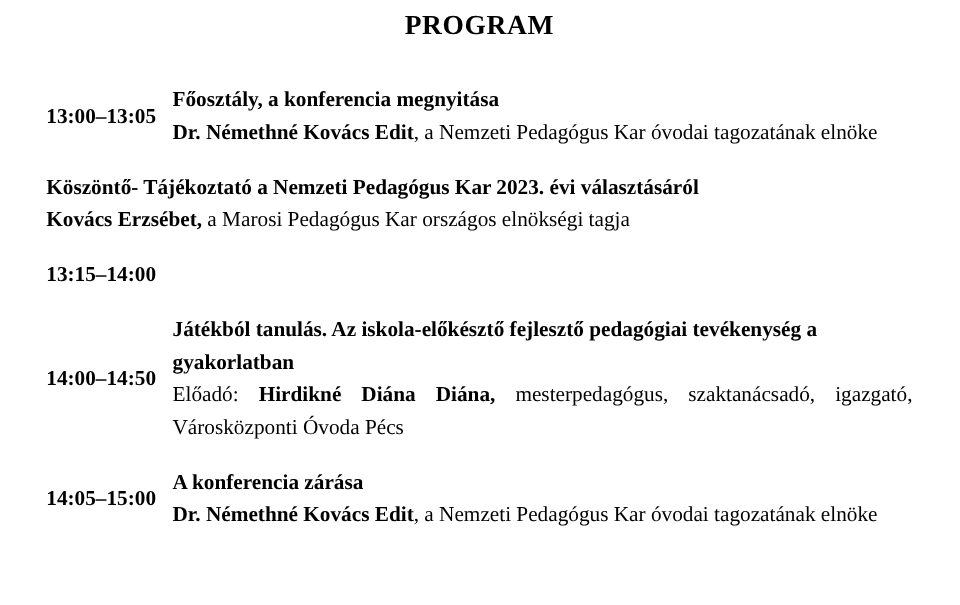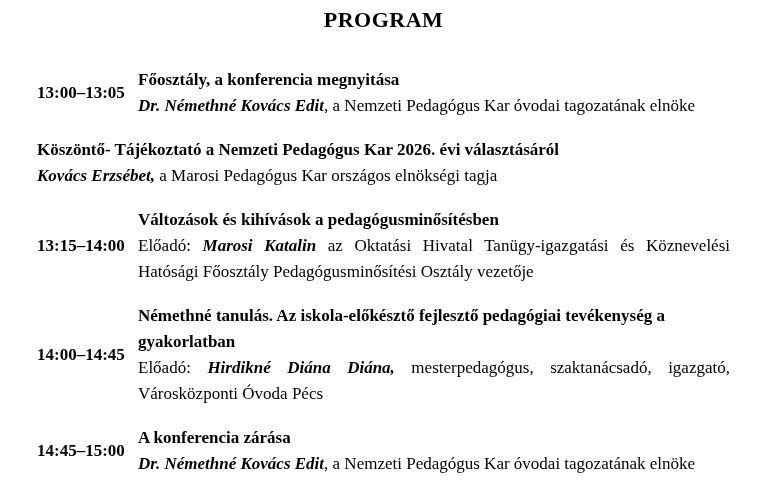--- a/index.html
+++ b/index.html
@@ -52,62 +52,57 @@
     font-weight: bold;
   }
   .entry-detail {
     text-align: left;
   }
   .entry-detail.justify {
     text-align: justify;
   }
   .speaker-name {
     font-weight: bold;
-    font-style: italic;
   }
 </style>
 </head>
 <body>
 
 <div class="page">
 
   <h1 class="doc-title">PROGRAM</h1>
 
   <div class="entry">
     <div class="time">13:00–13:05</div>
     <div class="content">
       <div class="entry-title">Főosztály, a konferencia megnyitása</div>
       <div class="entry-detail"><span></span><span class="speaker-name">Dr. Némethné Kovács Edit</span><span>, a Nemzeti Pedagógus Kar óvodai tagozatának elnöke</span></div>
     </div>
   </div>
 
   <div class="entry">
     <div class="content">
-      <div class="entry-title">Köszöntő- Tájékoztató a Nemzeti Pedagógus Kar 2026. évi választásáról</div>
+      <div class="entry-title">Köszöntő- Tájékoztató a Nemzeti Pedagógus Kar 2023. évi választásáról</div>
       <div class="entry-detail"><span></span><span class="speaker-name">Kovács Erzsébet,</span><span> a Marosi Pedagógus Kar országos elnökségi tagja</span></div>
     </div>
   </div>
 
   <div class="entry">
     <div class="time">13:15–14:00</div>
-    <div class="content">
-      <div class="entry-title">Változások és kihívások a pedagógusminősítésben</div>
-      <div class="entry-detail justify"><span>Előadó: </span><span class="speaker-name">Marosi Katalin</span><span> az Oktatási Hivatal Tanügy-igazgatási és Köznevelési Hatósági Főosztály Pedagógusminősítési Osztály vezetője</span></div>
-    </div>
   </div>
 
   <div class="entry">
-    <div class="time">14:00–14:45</div>
+    <div class="time">14:00–14:50</div>
     <div class="content">
-      <div class="entry-title">Némethné tanulás. Az iskola-előkésztő fejlesztő pedagógiai tevékenység a gyakorlatban</div>
+      <div class="entry-title">Játékból tanulás. Az iskola-előkésztő fejlesztő pedagógiai tevékenység a gyakorlatban</div>
       <div class="entry-detail justify"><span>Előadó: </span><span class="speaker-name">Hirdikné Diána Diána,</span><span> mesterpedagógus, szaktanácsadó, igazgató, Városközponti Óvoda Pécs</span></div>
     </div>
   </div>
 
   <div class="entry">
-    <div class="time">14:45–15:00</div>
+    <div class="time">14:05–15:00</div>
     <div class="content">
       <div class="entry-title">A konferencia zárása</div>
       <div class="entry-detail"><span></span><span class="speaker-name">Dr. Némethné Kovács Edit</span><span>, a Nemzeti Pedagógus Kar óvodai tagozatának elnöke</span></div>
     </div>
   </div>
 
 </div>
 
 </body></html>

